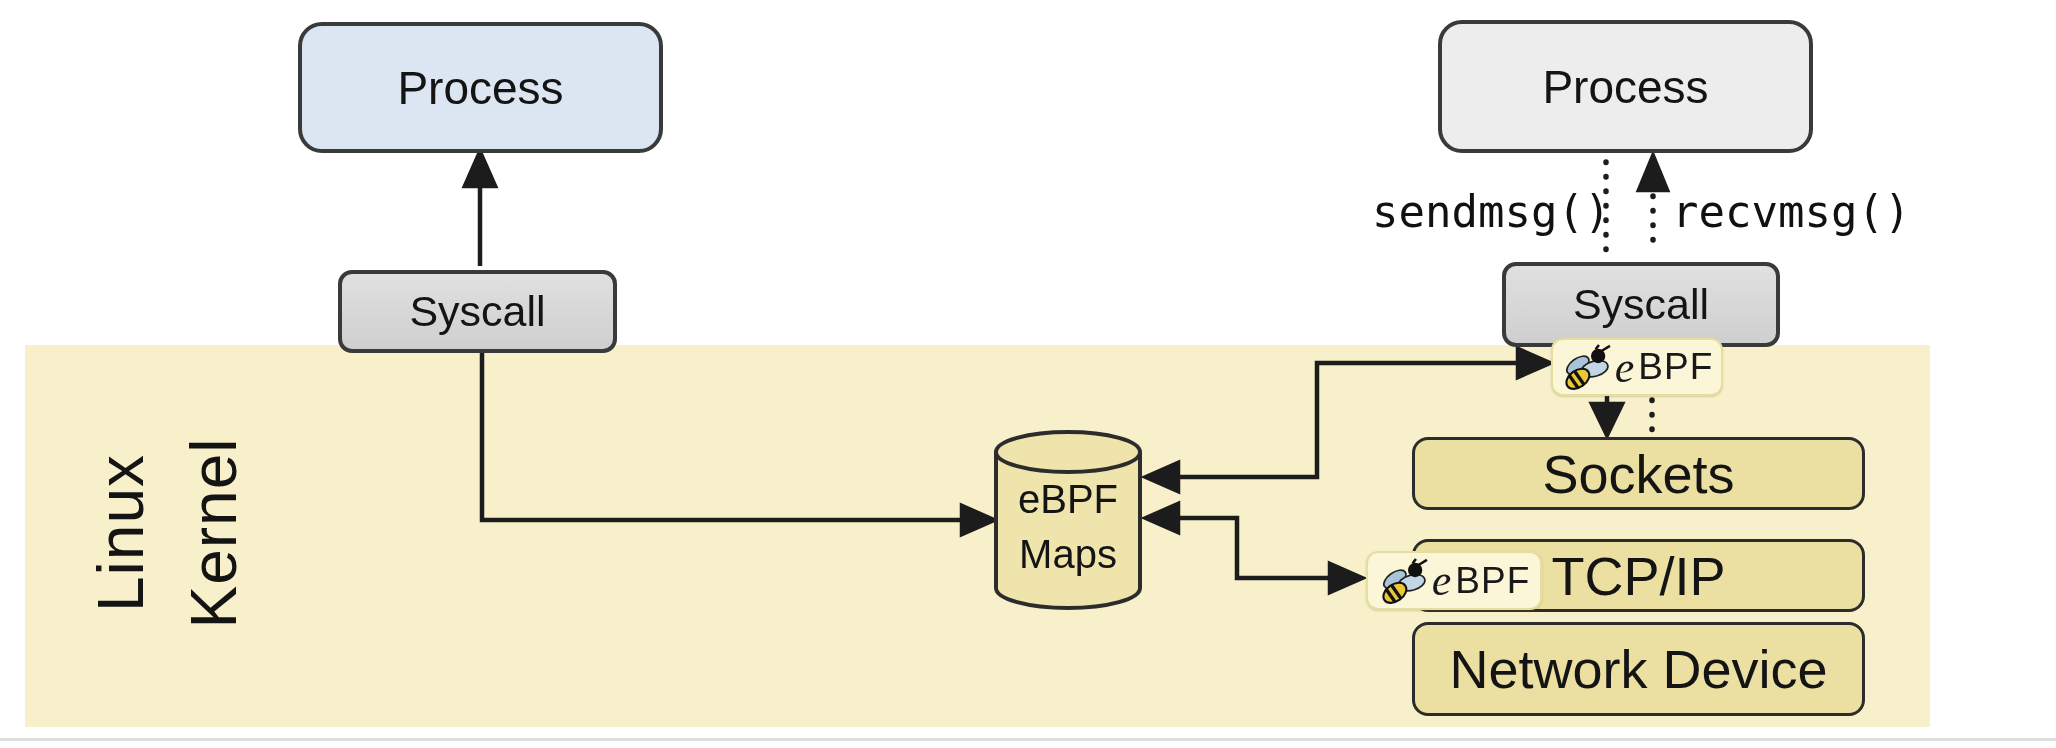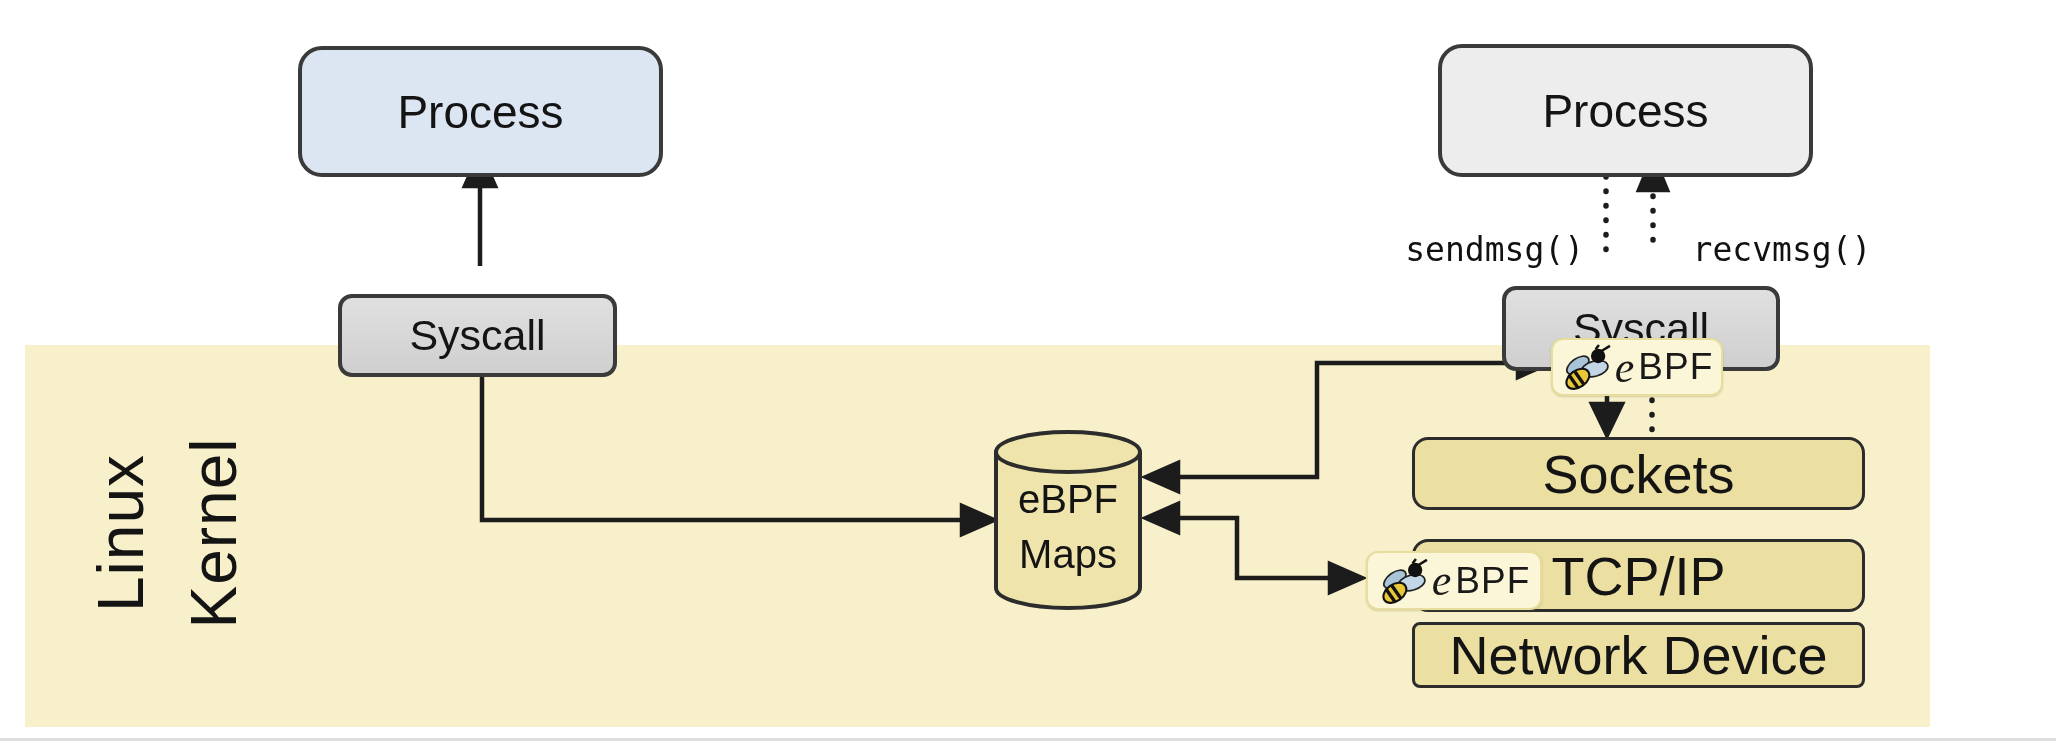--- a/index.html
+++ b/index.html
@@ -16,54 +16,54 @@
   }
   .kernel-label{
     position:absolute;left:18px;top:433px;width:300px;height:200px;
     display:flex;flex-direction:column;align-items:center;justify-content:center;
     transform:rotate(-90deg);
     font-size:64px;line-height:93px;letter-spacing:1px;color:#141414;
   }
   .node{
     position:absolute;display:flex;align-items:center;justify-content:center;
     border:4px solid #3a3a3a;box-sizing:border-box;
-    font-size:46px;color:#141414;margin-top:24px;
+    font-size:46px;color:#141414;
   }
   .process-left{left:298px;top:22px;width:365px;height:131px;border-radius:24px;background:#dce6f2;}
   .process-right{left:1438px;top:20px;width:375px;height:133px;border-radius:24px;background:#ededed;}
   .syscall-left{left:338px;top:270px;width:279px;height:83px;border-radius:14px;
     background:linear-gradient(#e0e0e0,#cfcfcf);font-size:43px;}
   .syscall-right{left:1502px;top:262px;width:278px;height:85px;border-radius:14px;
     background:linear-gradient(#e0e0e0,#cfcfcf);font-size:43px;}
   .stack-box{
     position:absolute;left:1412px;width:453px;height:73px;
     background:#ebdfa1;border:3.5px solid #2c2c2c;border-radius:16px;box-sizing:border-box;
     display:flex;align-items:center;justify-content:center;font-size:54px;color:#141414;
   }
   .stack-sockets{top:437px;}
   .stack-tcpip{top:527px;margin-top:12px;}
-  .stack-netdev{top:622px;height:66px;border-radius:8px;}
+  .stack-netdev{top:622px;height:94px;}
   .cylinder-wrap{position:absolute;left:990px;top:427px;width:156px;height:186px;}
   .maps-label{
     position:absolute;left:990px;top:472px;width:156px;
     display:flex;flex-direction:column;align-items:center;
     font-size:40px;line-height:55px;color:#141414;
   }
   .ebpf-badge{
     position:absolute;display:flex;align-items:center;justify-content:center;gap:4px;
     background:#fbf6d7;border:2px solid #e7dd9f;border-radius:12px;box-sizing:border-box;
     box-shadow:0 1px 2px rgba(120,110,40,0.25);
   }
   .badge-syscall{left:1551px;top:338px;width:172px;height:58px;z-index:5;}
   .badge-tcpip{left:1366px;top:551px;width:176px;height:59px;z-index:5;}
   .logo-e{font-family:"Liberation Serif", serif;font-style:italic;font-size:44px;color:#191919;margin-left:-4px;}
   .logo-bpf{font-family:"Liberation Sans", sans-serif;font-weight:400;font-size:37px;color:#191919;letter-spacing:1px;}
   .msg-label{
     position:absolute;top:186px;font-family:"DejaVu Sans Mono", monospace;
-    font-size:33px;color:#111;white-space:nowrap;margin-top:44px;
+    font-size:44px;color:#111;white-space:nowrap;
   }
   .sendmsg{left:1372px;width:212px;text-align:right;}
   .recvmsg{left:1672px;width:220px;text-align:center;}
   svg.wires{position:absolute;left:0;top:0;width:2056px;height:748px;pointer-events:none;}
 </style>
 </head>
 <body>
 
 <div id="app">
 

